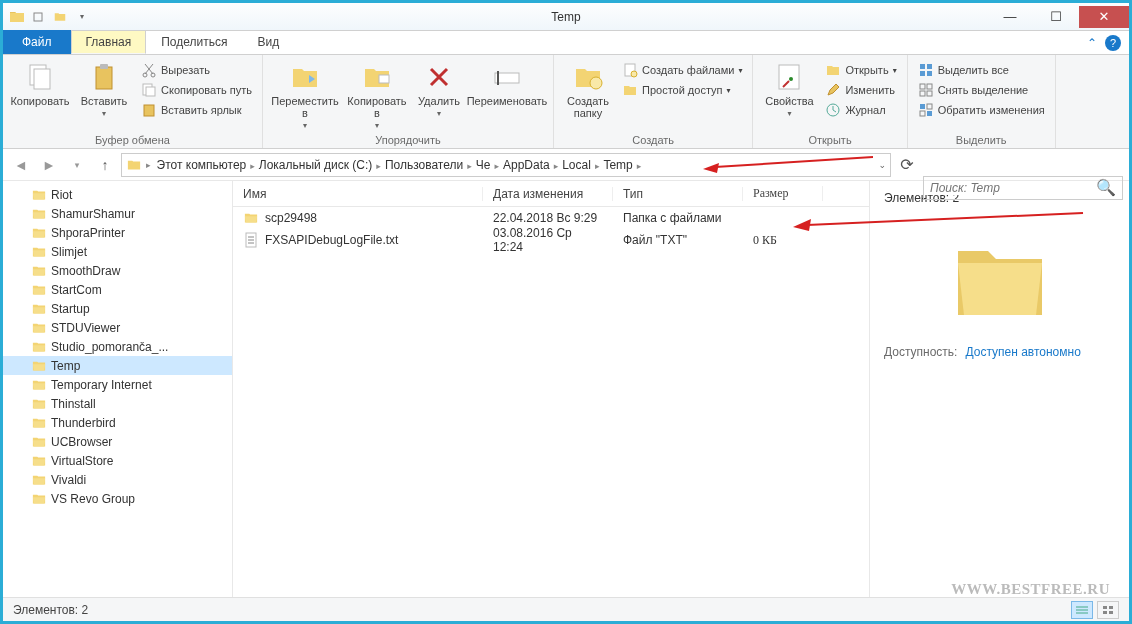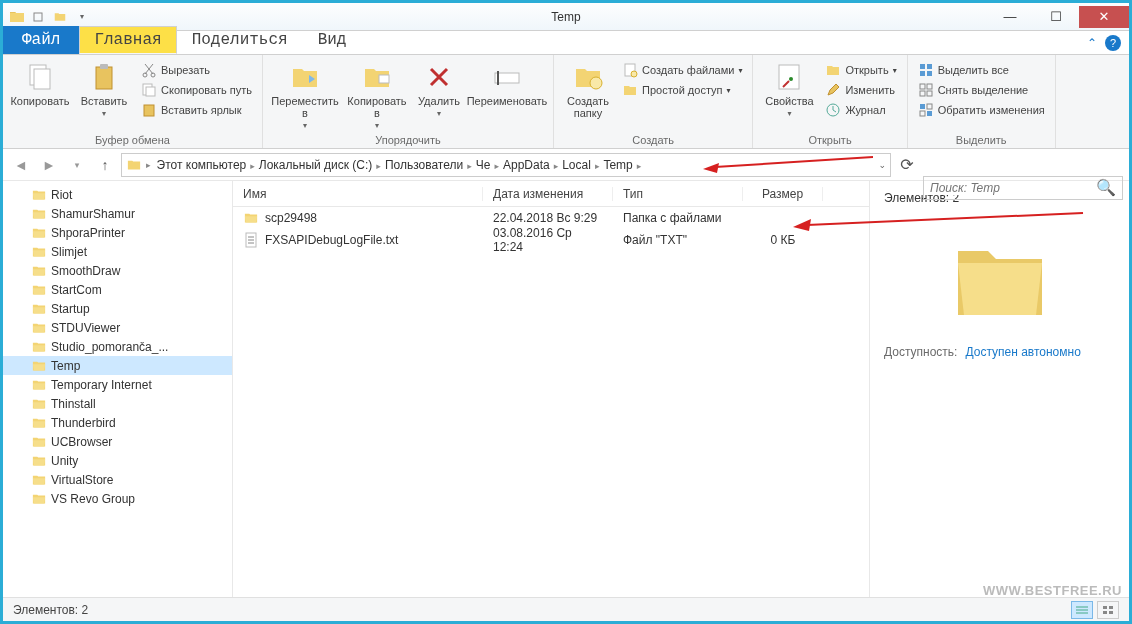--- a/index.html
+++ b/index.html
@@ -7,23 +7,23 @@
 .window { background: #fff; width: 100%; height: 100%; display: flex; flex-direction: column; border: 1px solid #2badd6; }
 .titlebar { background: linear-gradient(#fdfefe,#f0f6fb); height: 28px; display: flex; align-items: center; position: relative; border-bottom: 1px solid #d0d0d0; }
 .titlebar-left { display: flex; align-items: center; gap: 4px; padding-left: 6px; }
 .titlebar-left .ficon { width: 16px; height: 16px; }
 .tiny-btn { width: 18px; height: 18px; display: flex; align-items: center; justify-content: center; cursor: pointer; }
 .titlebar-title { position: absolute; left: 50%; transform: translateX(-50%); font-size: 12px; color: #333; }
 .win-buttons { margin-left: auto; display: flex; }
 .win-btn { width: 46px; height: 22px; display: flex; align-items: center; justify-content: center; font-size: 13px; color: #333; cursor: pointer; }
 .win-btn.close { background: #c75050; color: #fff; width: 50px; }
 .tabs-row { background: #fff; height: 24px; display: flex; align-items: flex-end; border-bottom: 1px solid #d0d0d0; position: relative; }
-.tab { padding: 4px 14px; font-size: 16px; color: #444; cursor: pointer; border: 1px solid transparent; font-family: Liberation Mono, monospace; }
+.tab { padding: 4px 14px; font-size: 12px; color: #444; cursor: pointer; border: 1px solid transparent; }
 .tab.file { background: #1979ca; color: #fff; padding: 4px 18px; }
-.tab.active { background: #fde047; border: 1px solid #d0d0d0; border-bottom: 1px solid #f5f6f7; }
+.tab.active { background: #fef9c3; border: 1px solid #d0d0d0; border-bottom: 1px solid #f5f6f7; }
 .tabs-right { position: absolute; right: 8px; top: 4px; display: flex; gap: 8px; align-items: center; }
 .help-icon { width: 16px; height: 16px; border-radius: 50%; background: #1979ca; color: #fff; font-size: 11px; display: flex; align-items: center; justify-content: center; cursor: pointer; }
 .ribbon { background: #f5f6f7; height: 94px; display: flex; border-bottom: 1px solid #d0d0d0; }
 .rgroup { border-right: 1px solid #e0e0e0; display: flex; flex-direction: column; padding: 2px 6px 0; }
 .rgroup-body { flex: 1; display: flex; align-items: flex-start; gap: 2px; }
 .rgroup-label { text-align: center; font-size: 11px; color: #6a6a6a; padding: 2px 0; }
 .rbig { display: flex; flex-direction: column; align-items: center; width: 62px; padding-top: 4px; cursor: pointer; gap: 2px; }
 .rbig svg { width: 32px; height: 32px; }
 .rbig .lbl { font-size: 11px; color: #444; text-align: center; line-height: 1.1; }
 .rbig .drop { font-size: 8px; color: #666; }
@@ -43,37 +43,37 @@
 .tree { width: 230px; border-right: 1px solid #e8e8e8; overflow-y: auto; padding: 4px 0; }
 .tree-item { display: flex; align-items: center; gap: 4px; padding: 1px 0 1px 28px; font-size: 12px; color: #333; cursor: pointer; height: 19px; }
 .tree-item.selected { background: #cde8ff; }
 .folder-icon-sm { width: 16px; height: 14px; }
 .middle { flex: 1; display: flex; flex-direction: column; }
 .list-header { display: flex; height: 26px; align-items: center; border-bottom: 1px solid #e8e8e8; font-size: 12px; color: #444; }
 .list-header > div { padding: 0 10px; border-right: 1px solid #eee; }
 .col-name { width: 250px; }
 .col-date { width: 130px; }
 .col-type { width: 130px; }
-.col-size { width: 80px; text-align: center; }
+.col-size { width: 80px; text-align: left; font-family: Liberation Serif, serif; }
 .list-body { flex: 1; }
 .list-row { display: flex; height: 22px; align-items: center; font-size: 12px; color: #333; cursor: pointer; }
 .list-row > div { padding: 0 10px; }
 .list-row .col-name { display: flex; align-items: center; gap: 6px; }
 .preview { width: 260px; border-left: 1px solid #e8e8e8; padding: 10px 14px; font-size: 12px; color: #333; display: flex; flex-direction: column; align-items: center; }
 .preview-title { align-self: flex-start; margin-bottom: 20px; }
 .big-folder { width: 100px; height: 90px; margin: 10px 0 20px; }
 .preview-row { display: flex; gap: 8px; align-self: stretch; }
 .preview-row .k { color: #6a6a6a; }
 .preview-row .v { color: #1979ca; }
 .statusbar { height: 24px; border-top: 1px solid #e0e0e0; display: flex; align-items: center; padding: 0 10px; font-size: 12px; color: #444; background: #f5f6f7; }
 .status-right { margin-left: auto; display: flex; gap: 4px; }
 .view-btn { width: 22px; height: 18px; border: 1px solid #ccc; cursor: pointer; display: flex; align-items: center; justify-content: center; }
 .view-btn.active { background: #cde8ff; border-color: #7ab8e8; }
 .arrow-red { position: absolute; pointer-events: none; }
-.watermark { position: absolute; right: 10px; bottom: 26px; font-size: 13px; color: #bbb; letter-spacing: 0.5px; font-weight: bold; text-shadow: 1px 1px 0 #fff; }
+.watermark { position: absolute; right: 22px; bottom: 26px; font-size: 15px; color: #bbb; letter-spacing: 0.5px; font-weight: bold; text-shadow: 1px 1px 0 #fff; font-family: Liberation Serif, serif; }
 .ficon-folder { fill: #f3d473; }
 </style>
 </head>
 <body>
 
 <div class="window">
   <div class="titlebar">
     <div class="titlebar-left">
       <svg class="ficon" viewBox="0 0 16 16">
           <path class="ficon-folder" d="M1 3h5l1 1h8v9H1z"></path>
@@ -417,28 +417,28 @@
             <path class="ficon-folder" d="M1 3h5l1 1h8v9H1z"></path>
             <path fill="#f6de8a" d="M1 6h14l-1 7H2z"></path>
           </svg>
           <span>UCBrowser</span>
         </div>
         <div class="tree-item">
           <svg class="folder-icon-sm" viewBox="0 0 16 16">
             <path class="ficon-folder" d="M1 3h5l1 1h8v9H1z"></path>
             <path fill="#f6de8a" d="M1 6h14l-1 7H2z"></path>
           </svg>
-          <span>Unity</span>
-        </div>
-        <div class="tree-item">
-          <svg class="folder-icon-sm" viewBox="0 0 16 16">
-            <path class="ficon-folder" d="M1 3h5l1 1h8v9H1z"></path>
-            <path fill="#f6de8a" d="M1 6h14l-1 7H2z"></path>
-          </svg>
           <span>VirtualStore</span>
+        </div>
+        <div class="tree-item">
+          <svg class="folder-icon-sm" viewBox="0 0 16 16">
+            <path class="ficon-folder" d="M1 3h5l1 1h8v9H1z"></path>
+            <path fill="#f6de8a" d="M1 6h14l-1 7H2z"></path>
+          </svg>
+          <span>Vivaldi</span>
         </div>
         <div class="tree-item">
           <svg class="folder-icon-sm" viewBox="0 0 16 16">
             <path class="ficon-folder" d="M1 3h5l1 1h8v9H1z"></path>
             <path fill="#f6de8a" d="M1 6h14l-1 7H2z"></path>
           </svg>
           <span>VS Revo Group</span>
         </div>
       </div>
     <div class="middle" style="position:relative">

